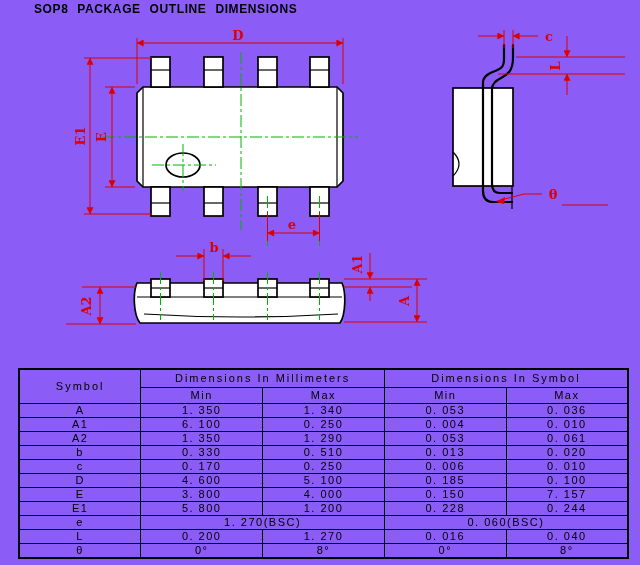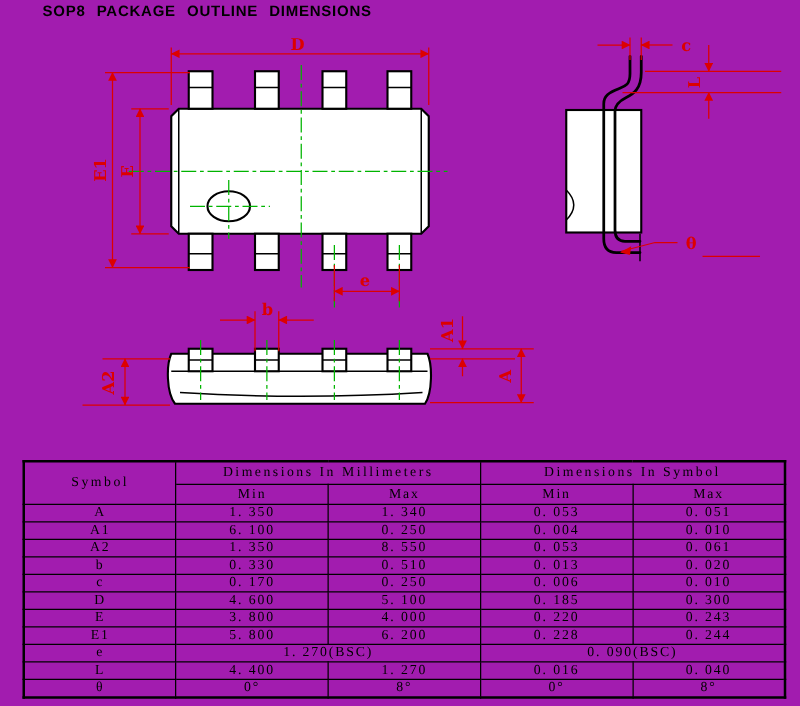--- a/index.html
+++ b/index.html
@@ -1,28 +1,28 @@
 <!DOCTYPE html>
 <html><head>
 <meta charset="utf-8">
 <style>
   html,body{margin:0;padding:0;background:#fff;}
-  .page{position:relative;width:640px;height:565px;background:#a21caf;overflow:hidden;
+  .page{position:relative;width:640px;height:565px;background:#8b5cf6;overflow:hidden;
         font-family:"Liberation Sans",sans-serif;}
   .title{position:absolute;left:34px;top:2px;font-size:12px;font-weight:800;
          letter-spacing:.6px;word-spacing:5px;color:#000;white-space:nowrap;}
   svg{position:absolute;left:0;top:0;}
   .outline{stroke:#000;stroke-width:1.7;fill:#fff;}
   .thin{stroke:#000;stroke-width:1.2;fill:none;}
   .lead{stroke:#000;stroke-width:2.2;fill:none;stroke-linecap:round;}
   .dim{stroke:#dd0000;stroke-width:1;fill:none;}
   .cl{stroke:#00b400;stroke-width:1;fill:none;stroke-dasharray:12 3 3 3;}
   .dimlab{font-family:"DejaVu Serif",serif;font-weight:bold;font-size:13px;fill:#dd0000;}
   .dims-table{position:absolute;left:18px;top:368px;width:611px;border-collapse:collapse;
-        table-layout:fixed;font-family:Liberation Serif, serif;font-size:11px;
+        table-layout:fixed;font-family:Liberation Sans, sans-serif;font-size:11px;
         color:#000;border:2px solid #000;}
   .dims-table th,.dims-table td{border:1px solid #000;text-align:center;vertical-align:middle;
         padding:0;line-height:1.05;font-weight:normal;letter-spacing:1.5px;white-space:nowrap;
         overflow:hidden;}
   .dims-table thead tr:first-child th{height:17px;letter-spacing:2px;}
   .dims-table thead tr:last-child th{height:15px;}
   .dims-table tbody td{height:13px;}
 </style>
 </head>
 <body>
@@ -212,33 +212,33 @@
         <th>Min</th>
         <th>Max</th>
       </tr>
     </thead>
     <tbody>
       <tr>
         <td>A</td>
         <td>1. 350</td>
         <td>1. 340</td>
         <td>0. 053</td>
-        <td>0. 051</td>
+        <td>0. 036</td>
       </tr>
       <tr>
         <td>A1</td>
         <td>6. 100</td>
         <td>0. 250</td>
         <td>0. 004</td>
         <td>0. 010</td>
       </tr>
       <tr>
         <td>A2</td>
         <td>1. 350</td>
-        <td>8. 550</td>
+        <td>1. 290</td>
         <td>0. 053</td>
         <td>0. 061</td>
       </tr>
       <tr>
         <td>b</td>
         <td>0. 330</td>
         <td>0. 510</td>
         <td>0. 013</td>
         <td>0. 020</td>
       </tr>
@@ -247,44 +247,44 @@
         <td>0. 170</td>
         <td>0. 250</td>
         <td>0. 006</td>
         <td>0. 010</td>
       </tr>
       <tr>
         <td>D</td>
         <td>4. 600</td>
         <td>5. 100</td>
         <td>0. 185</td>
-        <td>0. 300</td>
+        <td>0. 100</td>
       </tr>
       <tr>
         <td>E</td>
         <td>3. 800</td>
         <td>4. 000</td>
-        <td>0. 220</td>
-        <td>0. 243</td>
+        <td>0. 150</td>
+        <td>7. 157</td>
       </tr>
       <tr>
         <td>E1</td>
         <td>5. 800</td>
-        <td>6. 200</td>
+        <td>1. 200</td>
         <td>0. 228</td>
         <td>0. 244</td>
       </tr>
       <tr>
         <td>e</td>
         <td colspan="2">1. 270(BSC)</td>
-        <td colspan="2">0. 090(BSC)</td>
+        <td colspan="2">0. 060(BSC)</td>
       </tr>
       <tr>
         <td>L</td>
-        <td>4. 400</td>
+        <td>0. 200</td>
         <td>1. 270</td>
         <td>0. 016</td>
         <td>0. 040</td>
       </tr>
       <tr>
         <td>θ</td>
         <td>0°</td>
         <td>8°</td>
         <td>0°</td>
         <td>8°</td>

